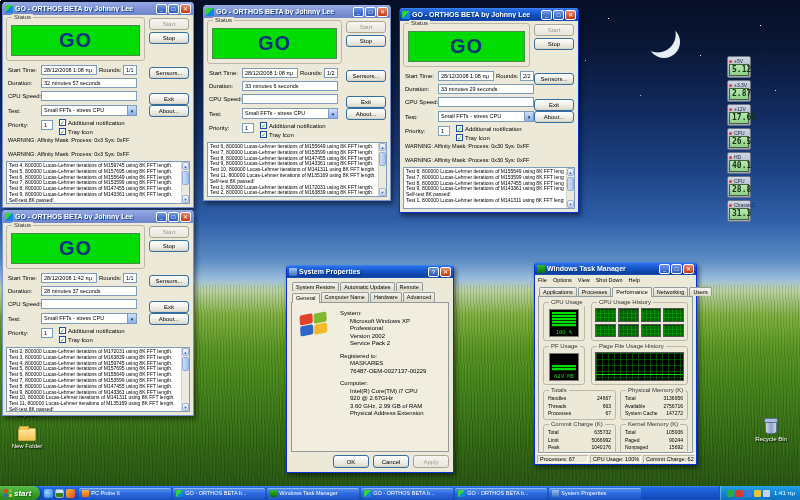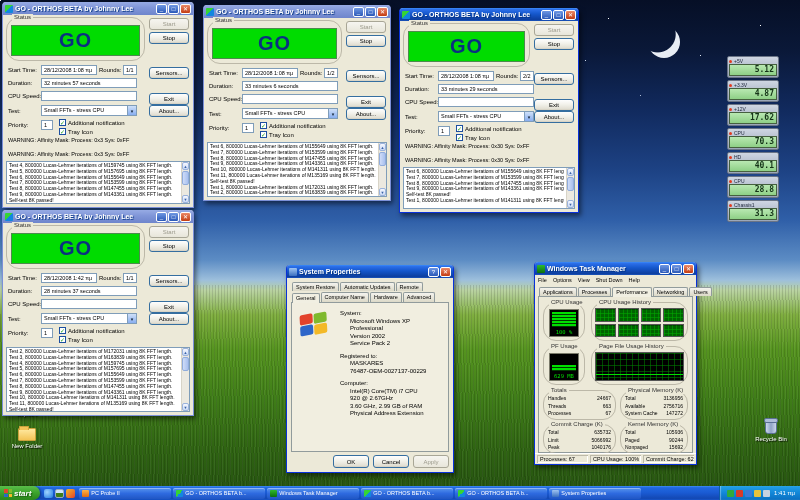--- a/index.html
+++ b/index.html
@@ -23,21 +23,21 @@
   .tb-title{color:#fff;font-size:7px;font-weight:bold;text-shadow:1px 1px 1px #00317e;white-space:nowrap;overflow:hidden;flex:1;}
   .tb-ctls{display:flex;gap:1px;margin-left:auto;}
   .tb-ctl{width:11px;height:10px;border:1px solid #fff;border-radius:2px;color:#fff;font-size:6px;line-height:8px;text-align:center;cursor:pointer;}
   .tb-min,.tb-max,.tb-help{background:linear-gradient(180deg,#6f97e2,#2b59b8);}
   .tb-close{background:linear-gradient(180deg,#eb8968,#c33c12);}
   .app-ico{width:8px;height:8px;border-radius:1px;flex:none;}
   .ico-orthos{background:linear-gradient(135deg,#35d435 50%,#1287e0 50%);}
   .ico-taskmgr{background:linear-gradient(#2dbb2d,#0d6e0d);}
   .ico-sysprops{background:linear-gradient(#9fc4f2,#3a6fc0);}
 
-  .groupbox{position:absolute;border:1px solid #bcb8a8;border-radius:13px;}
+  .groupbox{position:absolute;border:1px solid #bcb8a8;border-radius:3px;}
   .gb-label{position:absolute;top:-4px;left:5px;background:#ece9d8;padding:0 2px;font-size:6px;line-height:7px;color:#333;white-space:nowrap;}
   .xpbtn{position:absolute;height:12px;font-size:6px;font-family:inherit;color:#000;border:1px solid #356ea0;border-radius:3px;
     background:linear-gradient(180deg,#fefefe,#f2f1ea 45%,#e1ded2 90%,#cfcabb);cursor:pointer;}
   .xpbtn.disabled{color:#9c9a8c;border-color:#a8a696;background:linear-gradient(#f6f5f0,#e8e6da);}
   .xpbtn.static{position:static;}
   .lbl{position:absolute;font-size:6px;line-height:8px;color:#000;white-space:nowrap;}
   .field{position:absolute;height:10px;border:1px solid #7f9db9;background:#fff;font-size:5.5px;line-height:8px;padding:0 2px;white-space:nowrap;overflow:hidden;}
   .dropdown{padding-right:11px;}
   .dd-arrow{position:absolute;right:0;top:0;bottom:0;width:9px;border-left:1px solid #7f9db9;background:linear-gradient(#cfe0f8,#88aef0);
     font-size:5px;color:#123;display:flex;align-items:center;justify-content:center;}
@@ -121,21 +121,21 @@
   .fp-yellow{left:14px;top:11px;background:#f3b928;}
   .sp-text{position:absolute;left:48px;top:7px;right:3px;font-size:6px;line-height:7.5px;color:#000;}
   .sp-h{margin-top:5px;}
   .sp-h:first-child{margin-top:0;}
   .sp-lines{margin-left:10px;}
   .sp-line{white-space:nowrap;overflow:hidden;}
   .sp-btns{position:absolute;right:4px;bottom:4px;display:flex;gap:4px;}
   .sp-btn{width:36px;height:13px;}
 
   
-  .gadget{position:absolute;left:727px;top:56px;width:52px;z-index:5;}
+  .gadget{position:absolute;left:727px;top:56px;width:24px;z-index:5;}
   .gmod{margin-bottom:2px;background:linear-gradient(#cfd6e2,#9aa6b8);border:1px solid #6a7486;border-radius:2px;padding:1px;}
   .glabel{display:flex;align-items:center;gap:2px;height:6px;font-size:5px;color:#20283c;white-space:nowrap;}
   .gled{width:3px;height:3px;border-radius:50%;background:#e23b20;flex:none;}
   .glcd{height:12px;background:linear-gradient(#b9e8b2,#8ecf86);border:1px solid #45603f;color:#143317;
     font-family:"DejaVu Sans Mono",monospace;font-size:8px;font-weight:bold;text-align:right;line-height:10px;padding:0 2px;}
 
   
   .dicon{position:absolute;width:46px;text-align:center;color:#fff;font-size:6px;text-shadow:1px 1px 1px #000;z-index:1;cursor:pointer;}
   .folder{position:relative;width:18px;height:13px;margin:0 auto 2px;background:linear-gradient(#ffe9a0,#f3c356);border:1px solid #caa23c;border-radius:1px;}
   .folder::before{content:"";position:absolute;left:0;top:-3px;width:8px;height:3px;background:#f3c356;border:1px solid #caa23c;border-bottom:none;border-radius:1px 1px 0 0;}
@@ -201,35 +201,35 @@
           <span class="gled"></span>
           <span>+5V</span>
         </div>
         <div class="glcd">5.12</div>
       </div>
     <div class="gmod">
         <div class="glabel">
           <span class="gled"></span>
           <span>+3.3V</span>
         </div>
-        <div class="glcd">4.87</div>
+        <div class="glcd">2.87</div>
       </div>
     <div class="gmod">
         <div class="glabel">
           <span class="gled"></span>
           <span>+12V</span>
         </div>
         <div class="glcd">17.62</div>
       </div>
     <div class="gmod">
         <div class="glabel">
           <span class="gled"></span>
           <span>CPU</span>
         </div>
-        <div class="glcd">70.3</div>
+        <div class="glcd">26.5</div>
       </div>
     <div class="gmod">
         <div class="glabel">
           <span class="gled"></span>
           <span>HD</span>
         </div>
         <div class="glcd">40.1</div>
       </div>
     <div class="gmod">
         <div class="glabel">

